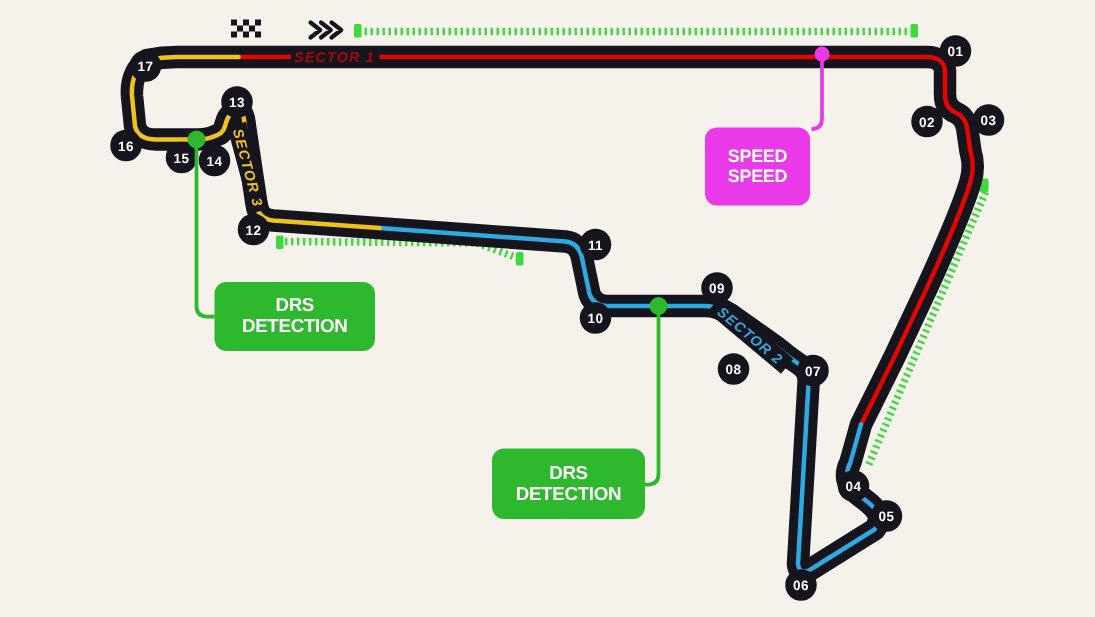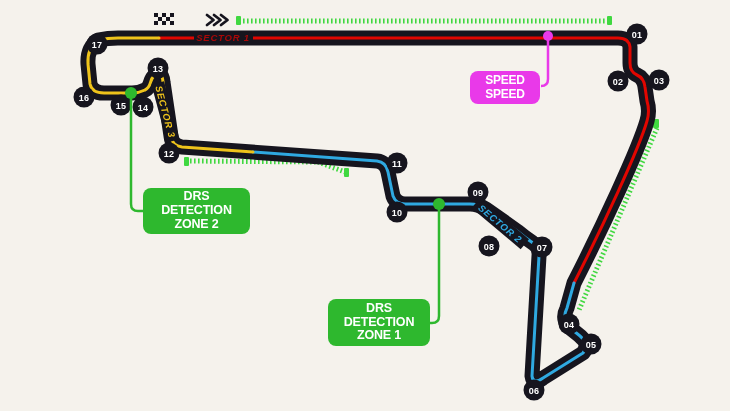--- a/index.html
+++ b/index.html
@@ -28,21 +28,21 @@
   .corner-c{fill:var(--track)}
   .corner-t{fill:#ffffff;font:bold 9px "Liberation Sans",sans-serif;text-anchor:middle;letter-spacing:.3px}
   .flag-sq{fill:var(--ink)}
   .chevrons{fill:none;stroke:var(--ink);stroke-width:2.8;stroke-linecap:round;stroke-linejoin:round}
 
   .callout{position:absolute;border-radius:8px;color:#fff;font-weight:bold;text-align:center;
            display:flex;flex-direction:column;justify-content:center;line-height:1.1;
            letter-spacing:-.2px}
   .callout-green{background:var(--drs-green);font-size:12.5px}
   .callout-magenta{background:var(--magenta);font-size:12px}
-  #speed-trap-box{left:470px;top:71px;width:70px;height:33px}
+  #speed-trap-box{left:470px;top:85px;width:70px;height:52px}
   #drs1-box{left:328px;top:299px;width:102px;height:47px}
   #drs2-box{left:143px;top:188px;width:107px;height:46px}
 </style>
 </head>
 <body>
 
 <div class="stage">
   <svg width="730" height="411" viewBox="0 0 730 411">
 
     <path class="drs-dash" d="M 243,21 L 607,21"></path>
@@ -176,21 +176,19 @@
   </svg>
 
   <div id="speed-trap-box" class="callout callout-magenta">
     <div>SPEED</div>
     <div>SPEED</div>
   </div>
 
   <div id="drs2-box" class="callout callout-green">
     <div>DRS</div>
     <div>DETECTION</div>
-    <div>ZONE 2</div>
   </div>
 
   <div id="drs1-box" class="callout callout-green">
     <div>DRS</div>
     <div>DETECTION</div>
-    <div>ZONE 1</div>
   </div>
 </div>
 
 </body></html>

